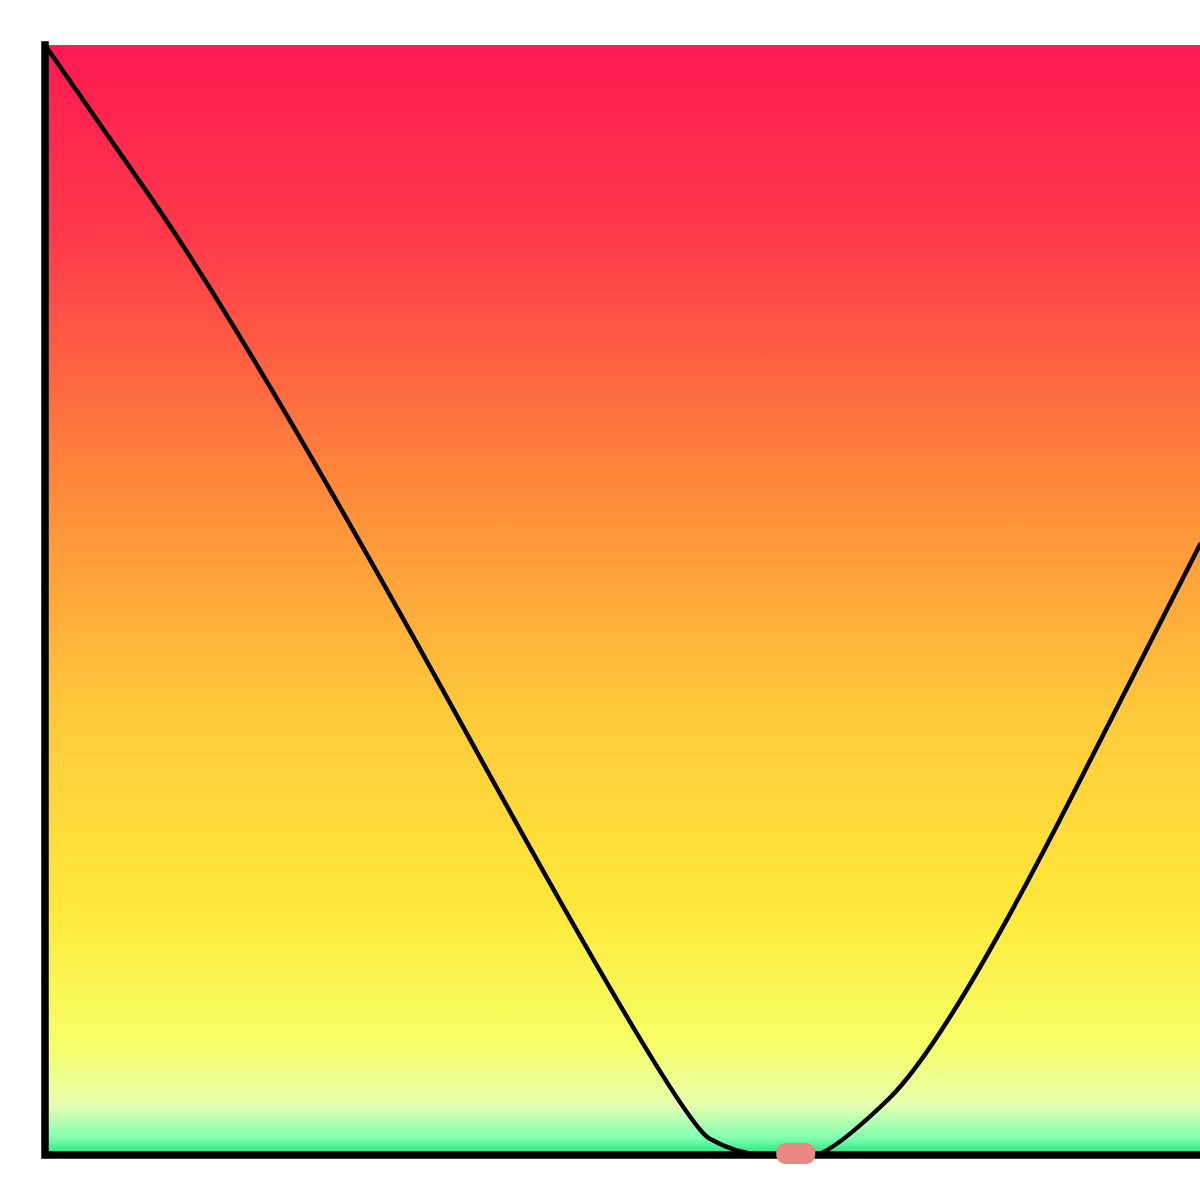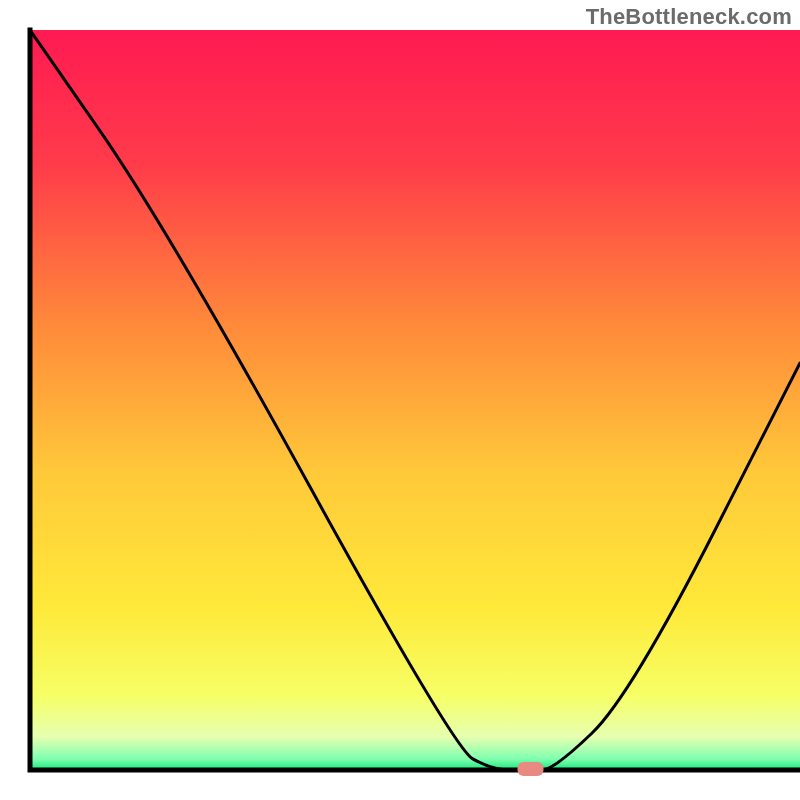--- a/index.html
+++ b/index.html
@@ -27,21 +27,20 @@
     user-select: none;
   }
   svg {
     display: block;
   }
 </style>
 </head>
 <body>
 
 <div class="stage">
-  <div class="watermark">TheBottleneck.com</div>
 
   <svg id="chart-svg" width="800" height="800" viewBox="0 0 800 800">
     <defs>
       <linearGradient id="bg-grad" x1="0" y1="0" x2="0" y2="1">
           <stop offset="0.00%" stop-color="#ff1a52"></stop>
           <stop offset="18.00%" stop-color="#ff3b4a"></stop>
           <stop offset="40.00%" stop-color="#ff8a3a"></stop>
           <stop offset="60.00%" stop-color="#ffc93a"></stop>
           <stop offset="78.00%" stop-color="#ffe93a"></stop>
           <stop offset="90.00%" stop-color="#f6ff66"></stop>

